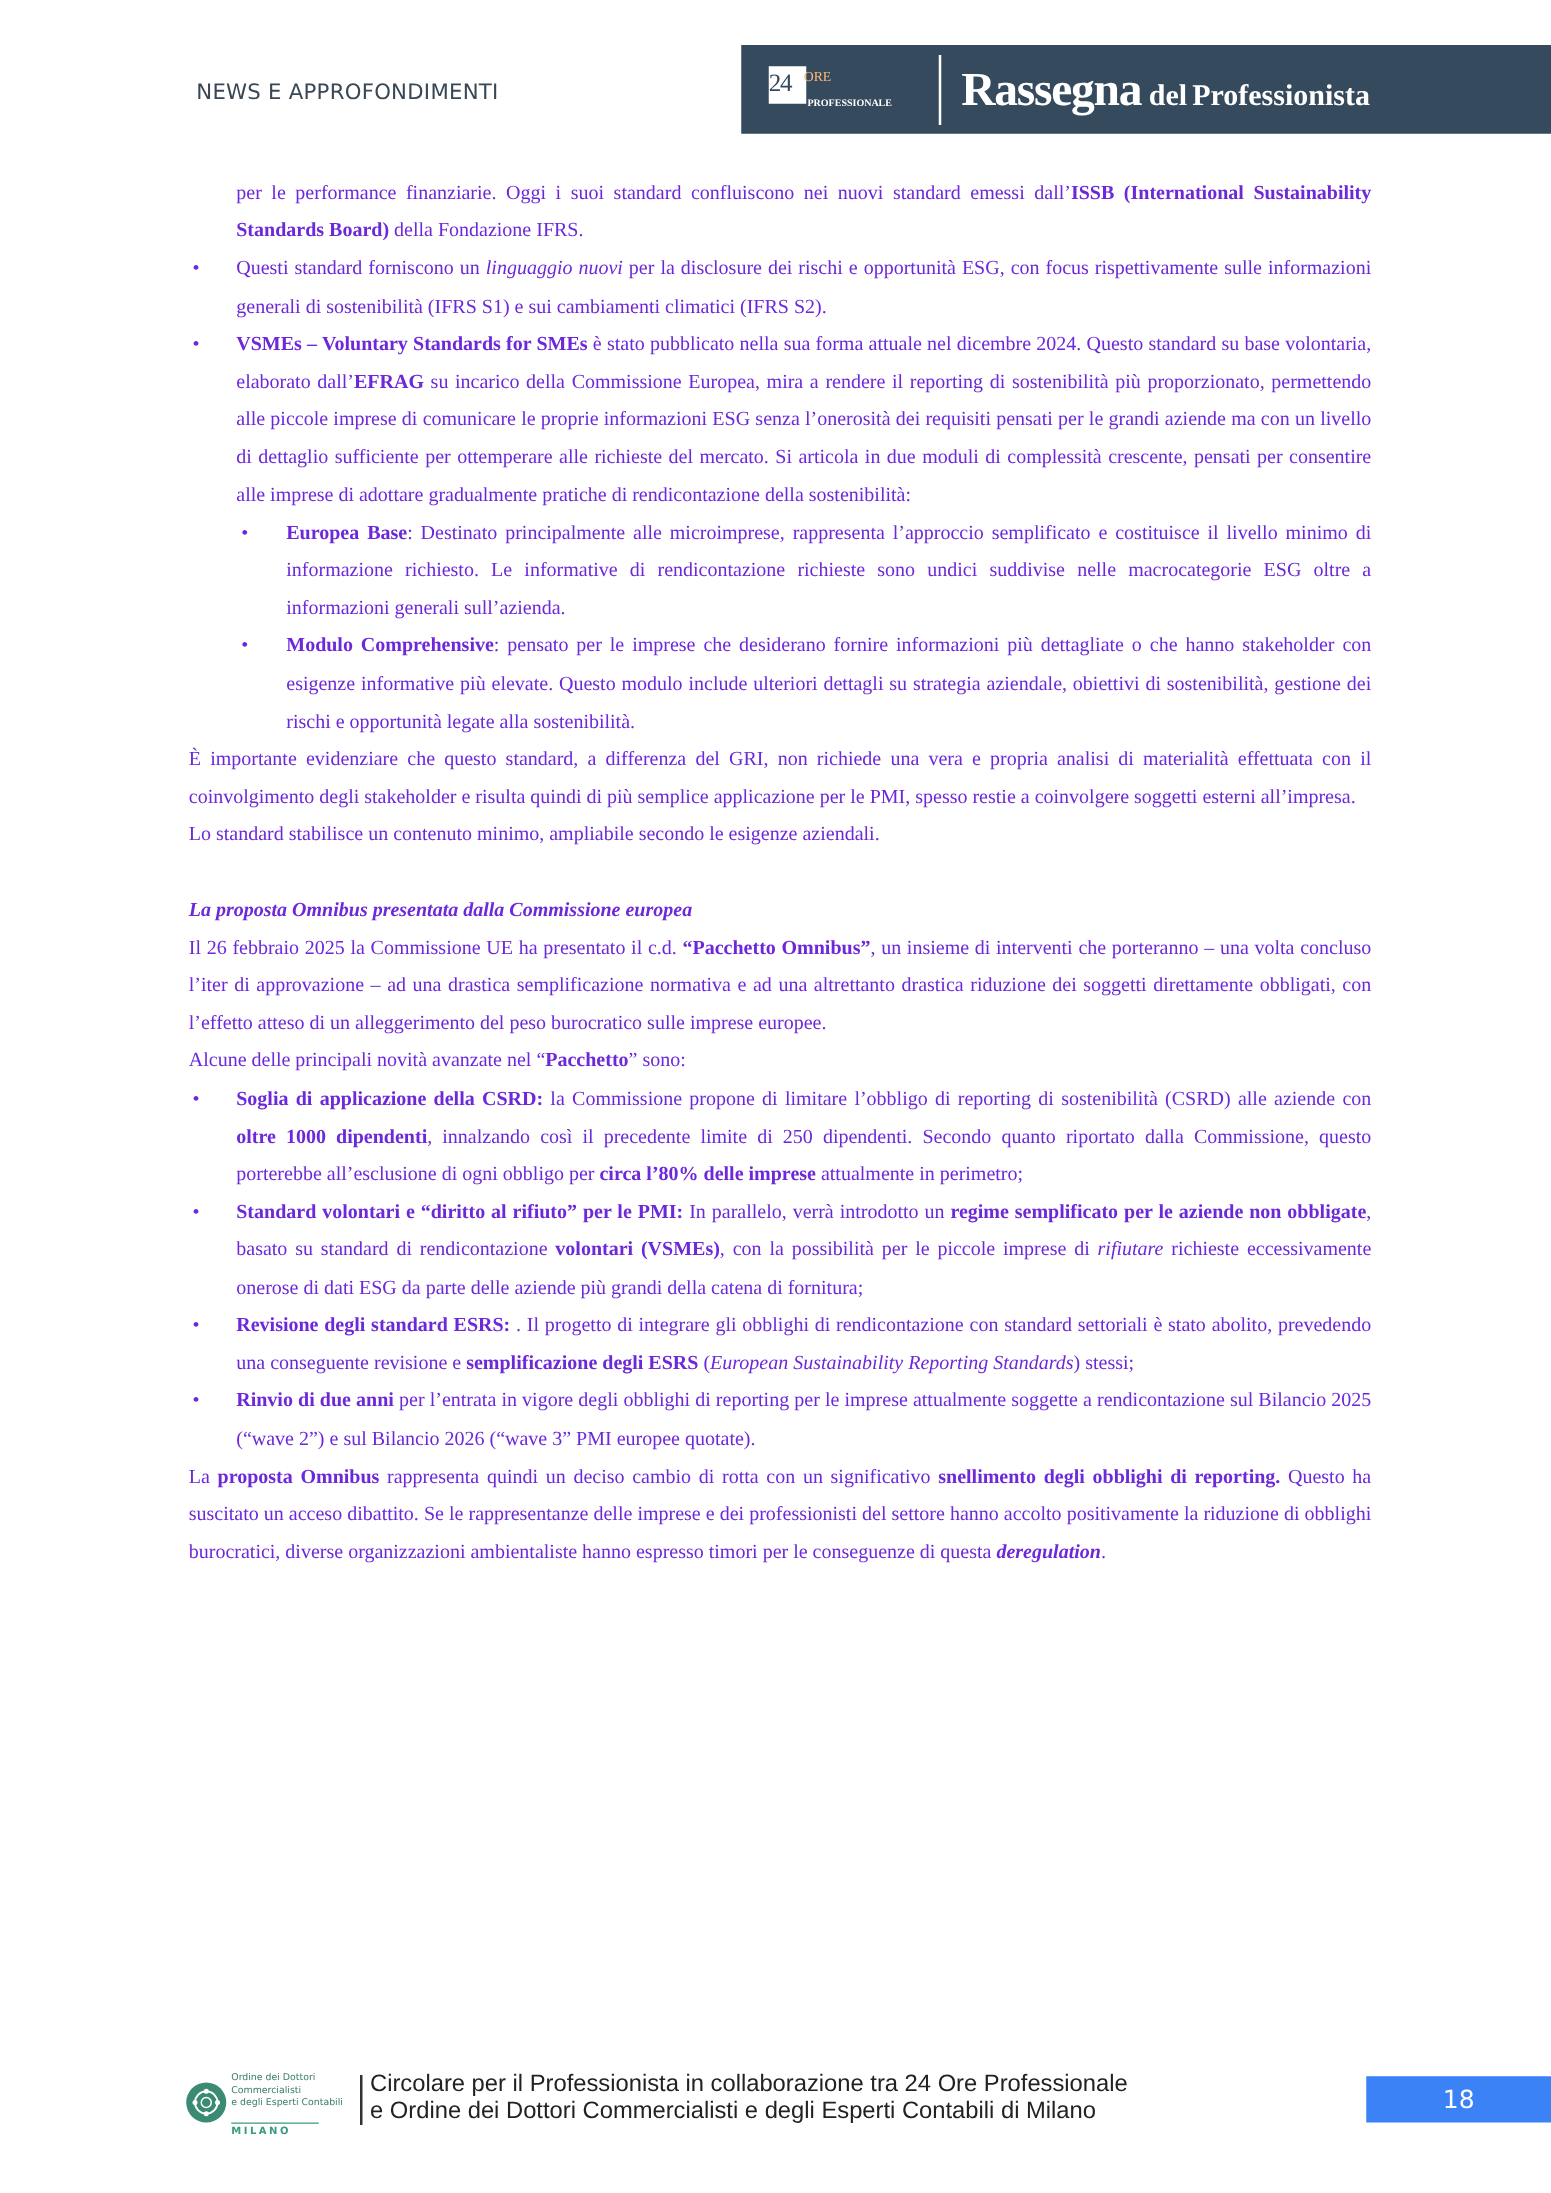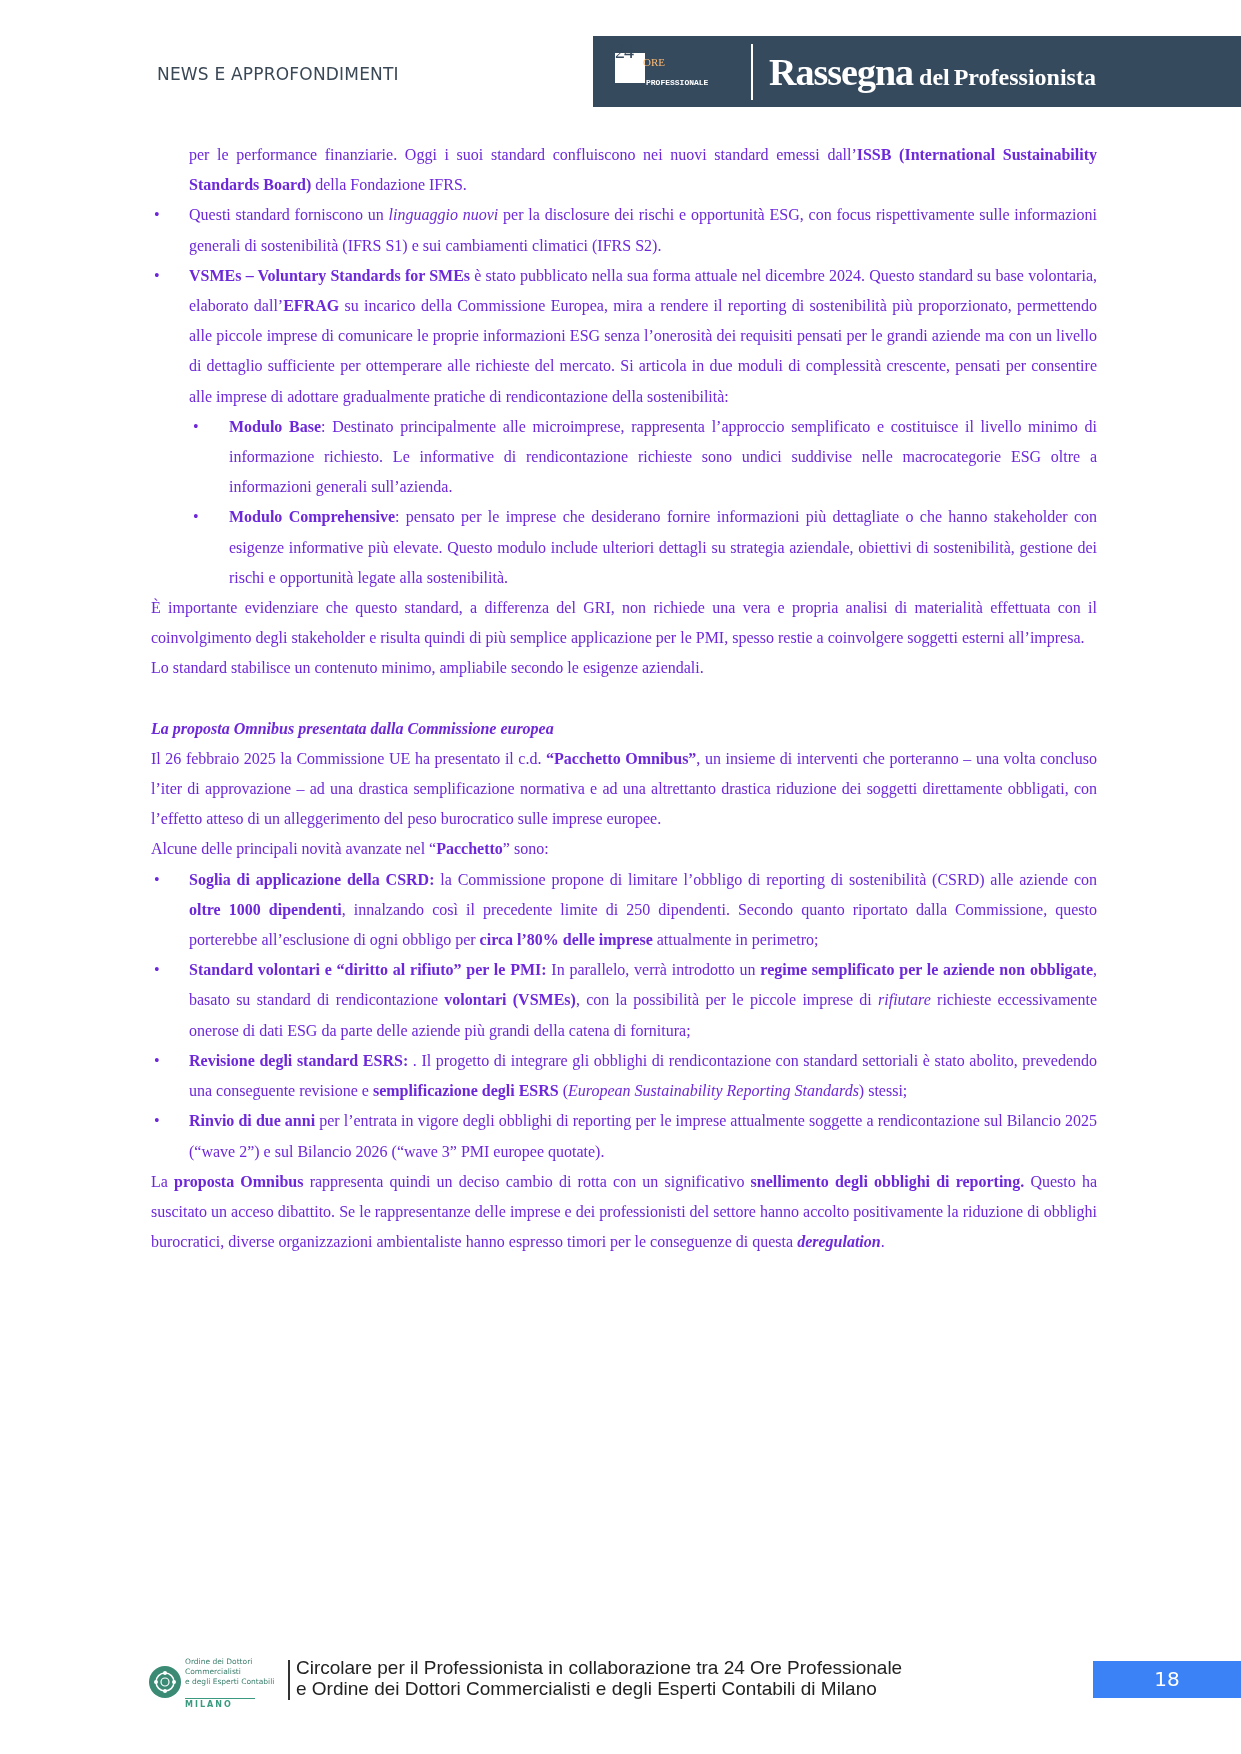--- a/index.html
+++ b/index.html
@@ -10,30 +10,30 @@
       letter-spacing: 0.2px;
     }
     .brand-bar {
       position: absolute; left: 593px; top: 36px; width: 648px; height: 71px;
       background: #364a5e;
     }
     .brand-logo {
       position: absolute; left: 22px; top: 17px; width: 30px; height: 30px; background: #ffffff;
     }
     .brand-logo-24 {
-      position: absolute; left: 22px; top: 4px;
+      position: absolute; left: 22px; top: 20px;
       font-family: "Liberation Serif", serif; font-size: 20px; color: #364a5e; letter-spacing: -1px;
     }
     .brand-ore {
       position: absolute; left: 50px; top: 20px;
       font-family: "Liberation Serif", serif; font-size: 11px; color: #fdba74;
     }
     .brand-prof {
       position: absolute; left: 53px; top: 42px;
-      font-family: Liberation Mono, monospace; font-weight: bold; font-size: 8px; color: #ffffff;
+      font-family: Liberation Serif, serif; font-weight: bold; font-size: 8px; color: #ffffff;
     }
     .brand-divider {
       position: absolute; left: 158px; top: 8px; width: 2px; height: 56px; background: #ffffff;
     }
     .brand-title {
       position: absolute; left: 176px; top: 14px; white-space: nowrap; color: #ffffff;
       font-family: "Liberation Serif", serif;
     }
     .brand-title .t1 { font-size: 38px; font-weight: bold; letter-spacing: -1px; margin-top: 38px; }
     .brand-title .t2 { font-size: 24px; font-weight: bold; margin-left: 6px; }
@@ -98,21 +98,21 @@
   </div>
 </div>
 
 <div class="content">
   <p class="indent-1"><span>per le performance finanziarie. Oggi i suoi standard confluiscono nei nuovi standard emessi dall’</span><b>ISSB (International Sustainability Standards Board)</b><span> della Fondazione IFRS.</span></p>
 
   <p class="bullet"><span>Questi standard forniscono un </span><i>linguaggio nuovi</i><span> per la disclosure dei rischi e opportunità ESG, con focus rispettivamente sulle informazioni generali di sostenibilità (IFRS S1) e sui cambiamenti climatici (IFRS S2).</span></p>
 
   <p class="bullet"><b>VSMEs – Voluntary Standards for SMEs</b><span> è stato pubblicato nella sua forma attuale nel dicembre 2024. Questo standard su base volontaria, elaborato dall’</span><b>EFRAG</b><span> su incarico della Commissione Europea, mira a rendere il reporting di sostenibilità più proporzionato, permettendo alle piccole imprese di comunicare le proprie informazioni ESG senza l’onerosità dei requisiti pensati per le grandi aziende ma con un livello di dettaglio sufficiente per ottemperare alle richieste del mercato. Si articola in due moduli di complessità crescente, pensati per consentire alle imprese di adottare gradualmente pratiche di rendicontazione della sostenibilità:</span></p>
 
-  <p class="sub-bullet"><b>Modulo Base</b><span>: Destinato principalmente alle microimprese, rappresenta l’approccio semplificato e costituisce il livello minimo di informazione richiesto. Le informative di rendicontazione richieste sono undici suddivise nelle macrocategorie ESG oltre a informazioni generali sull’azienda.</span></p>
+  <p class="sub-bullet"><b>Europea Base</b><span>: Destinato principalmente alle microimprese, rappresenta l’approccio semplificato e costituisce il livello minimo di informazione richiesto. Le informative di rendicontazione richieste sono undici suddivise nelle macrocategorie ESG oltre a informazioni generali sull’azienda.</span></p>
 
   <p class="sub-bullet"><b>Modulo Comprehensive</b><span>: pensato per le imprese che desiderano fornire informazioni più dettagliate o che hanno stakeholder con esigenze informative più elevate. Questo modulo include ulteriori dettagli su strategia aziendale, obiettivi di sostenibilità, gestione dei rischi e opportunità legate alla sostenibilità.</span></p>
 
   <p>È importante evidenziare che questo standard, a differenza del GRI, non richiede una vera e propria analisi di materialità effettuata con il coinvolgimento degli stakeholder e risulta quindi di più semplice applicazione per le PMI, spesso restie a coinvolgere soggetti esterni all’impresa.</p>
   <p>Lo standard stabilisce un contenuto minimo, ampliabile secondo le esigenze aziendali.</p>
 
   <p class="section-title">La proposta Omnibus presentata dalla Commissione europea</p>
 
   <p><span>Il 26 febbraio 2025 la Commissione UE ha presentato il c.d. </span><b>“Pacchetto Omnibus”</b><span>, un insieme di interventi che porteranno – una volta concluso l’iter di approvazione – ad una drastica semplificazione normativa e ad una altrettanto drastica riduzione dei soggetti direttamente obbligati, con l’effetto atteso di un alleggerimento del peso burocratico sulle imprese europee.</span></p>
 

